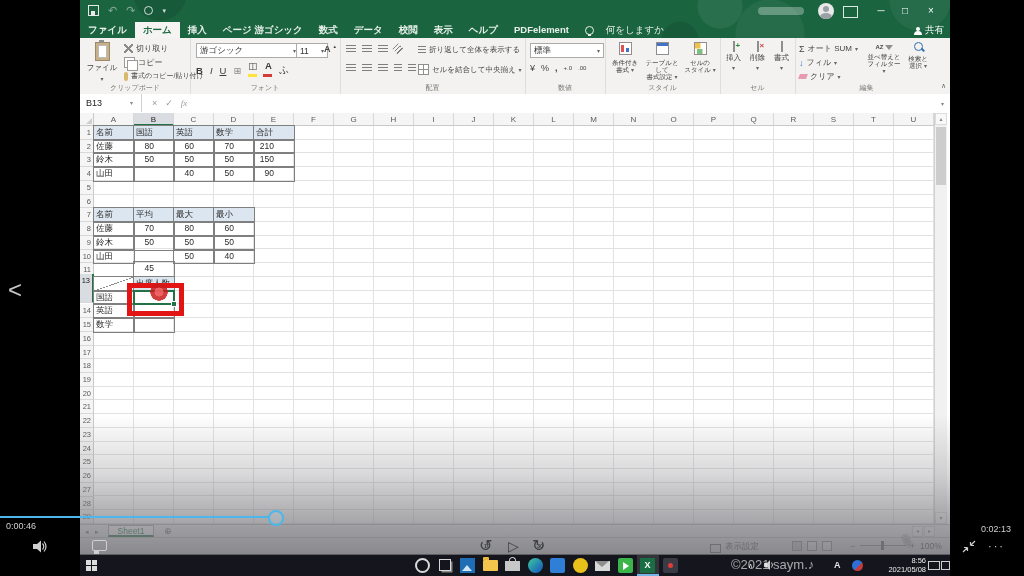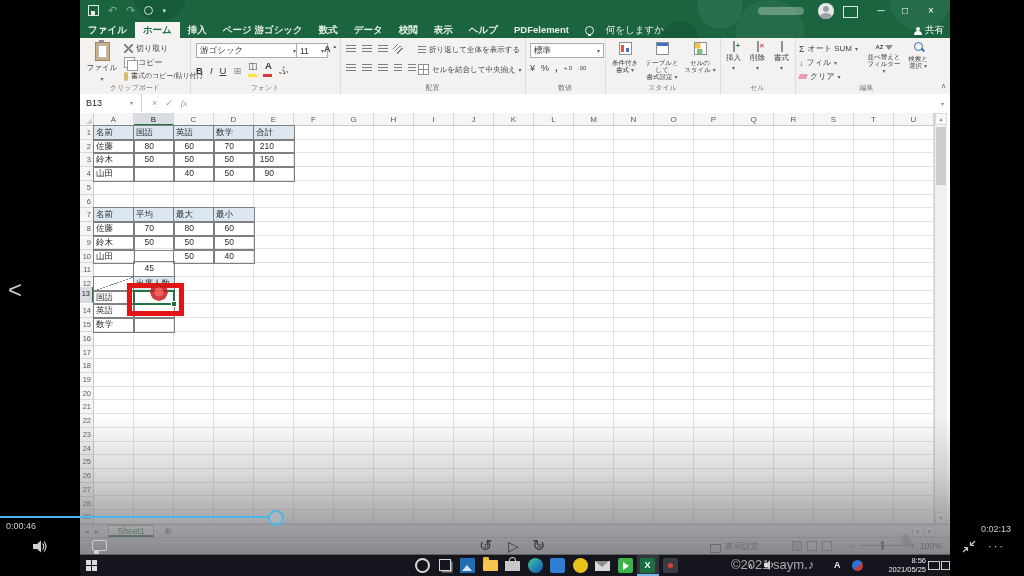--- a/index.html
+++ b/index.html
@@ -412,21 +412,21 @@
         <div class="rowhdr" style="top: 40.448px; height: 13.724px; line-height: 13.724px;">3</div>
         <div class="rowhdr" style="top: 54.172px; height: 13.724px; line-height: 13.724px;">4</div>
         <div class="rowhdr" style="top: 67.896px; height: 13.724px; line-height: 13.724px;">5</div>
         <div class="rowhdr" style="top: 81.62px; height: 13.724px; line-height: 13.724px;">6</div>
         <div class="rowhdr" style="top: 95.344px; height: 13.724px; line-height: 13.724px;">7</div>
         <div class="rowhdr" style="top: 109.068px; height: 13.724px; line-height: 13.724px;">8</div>
         <div class="rowhdr" style="top: 122.792px; height: 13.724px; line-height: 13.724px;">9</div>
         <div class="rowhdr" style="top: 136.516px; height: 13.724px; line-height: 13.724px;">10</div>
         <div class="rowhdr" style="top: 150.24px; height: 13.724px; line-height: 13.724px;">11</div>
         <div class="rowhdr" style="top: 163.964px; height: 13.724px; line-height: 13.724px;">12</div>
-        <div class="rowhdr sel" style="top: 174px; height: 16px; line-height: 13.724px;">13</div>
+        <div class="rowhdr sel" style="top: 161px; height: 29px; line-height: 13.724px;">13</div>
         <div class="rowhdr" style="top: 191.412px; height: 13.724px; line-height: 13.724px;">14</div>
         <div class="rowhdr" style="top: 205.136px; height: 13.724px; line-height: 13.724px;">15</div>
         <div class="rowhdr" style="top: 218.86px; height: 13.724px; line-height: 13.724px;">16</div>
         <div class="rowhdr" style="top: 232.584px; height: 13.724px; line-height: 13.724px;">17</div>
         <div class="rowhdr" style="top: 246.308px; height: 13.724px; line-height: 13.724px;">18</div>
         <div class="rowhdr" style="top: 260.032px; height: 13.724px; line-height: 13.724px;">19</div>
         <div class="rowhdr" style="top: 273.756px; height: 13.724px; line-height: 13.724px;">20</div>
         <div class="rowhdr" style="top: 287.48px; height: 13.724px; line-height: 13.724px;">21</div>
         <div class="rowhdr" style="top: 301.204px; height: 13.724px; line-height: 13.724px;">22</div>
         <div class="rowhdr" style="top: 314.928px; height: 13.724px; line-height: 13.724px;">23</div>
@@ -525,21 +525,21 @@
       <span class="trayitem" style="left:684px;font-size:8px;">
         <svg width="11" height="10" viewBox="0 0 11 10" style="margin-top:5px;">
             <polygon points="0,3 3,3 6,0 6,10 3,7 0,7" fill="#cfcfcf"></polygon>
             <path d="M7.5,2.5 Q9.5,5 7.5,7.5" stroke="#cfcfcf" fill="none" stroke-width="1"></path>
           </svg>
       </span>
       <span class="trayitem" style="left:754px;font-weight:bold;">A</span>
       <span class="usercircle" style="left:772px;"></span>
       <div class="clock" style="left:788px;">
         <div>8:56</div>
-        <div>2021/05/25</div>
+        <div>2021/05/08</div>
       </div>
       <span class="kbic" style="left:848px;"></span>
       <span class="acic" style="left:861px;"></span>
     </div>
   </div>
 
   <span class="chevleft">&lt;</span>
 
   <div class="progress" id="progress-line" style="width:270px;"></div>
   <div class="playhead" style="left:268px;"></div>

